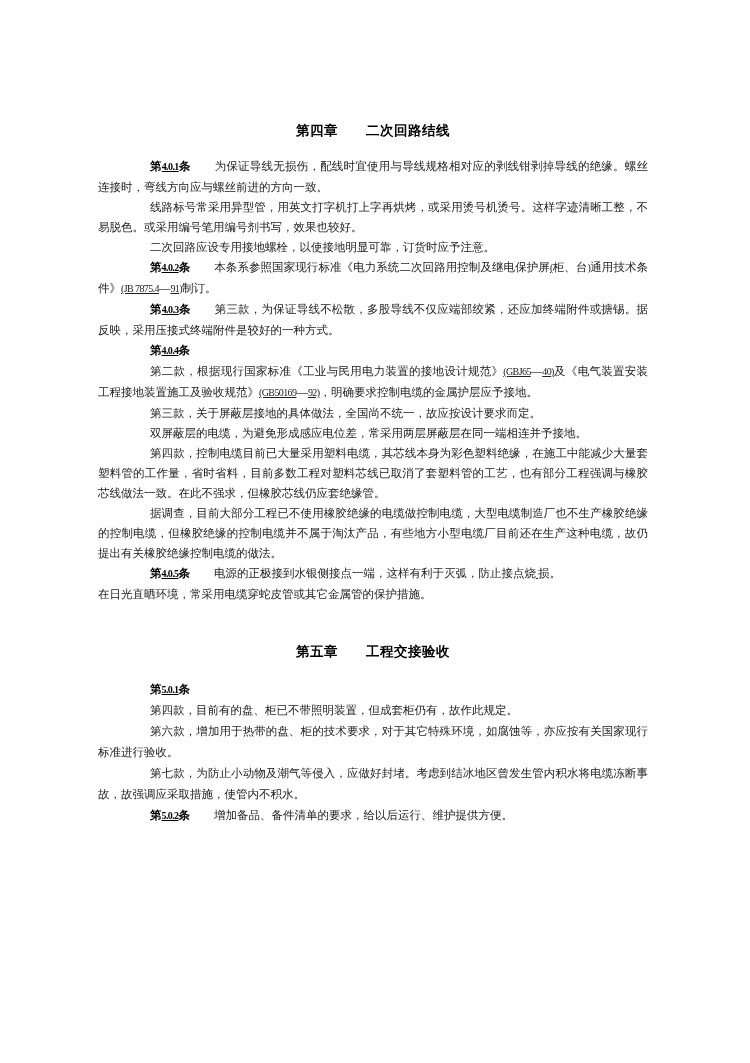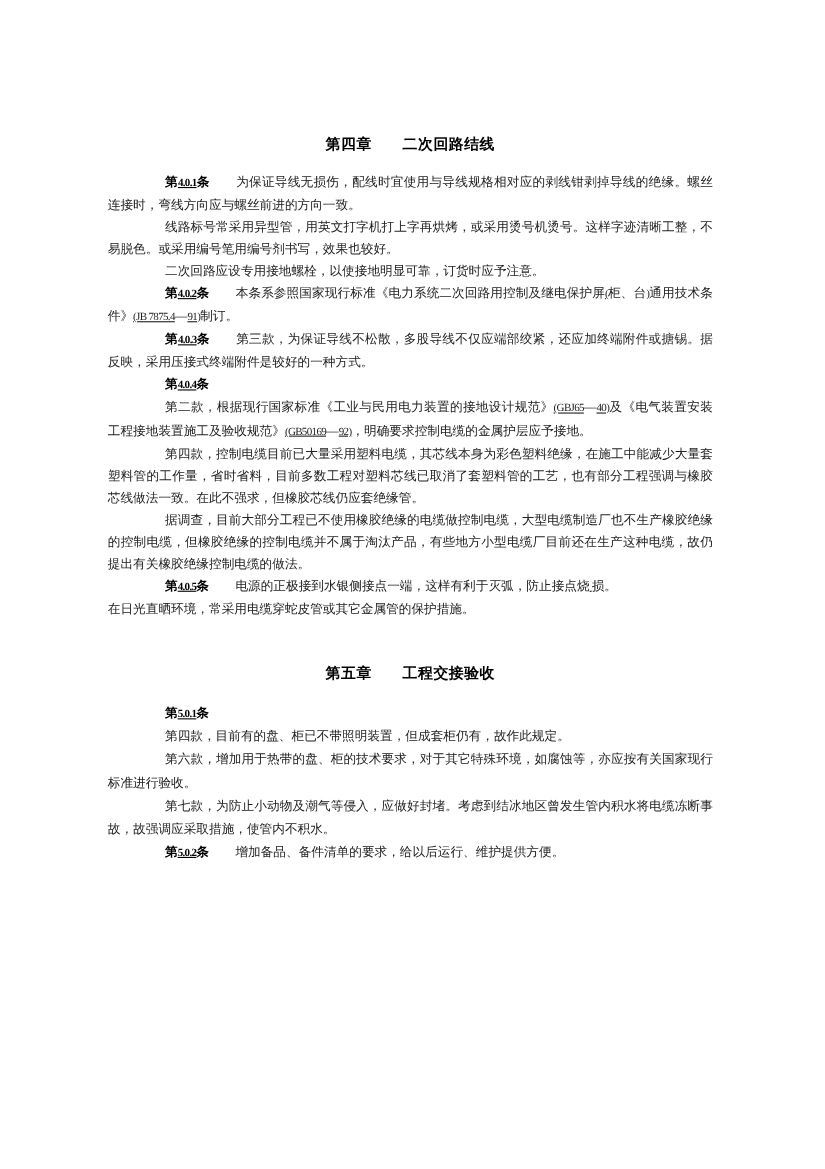--- a/index.html
+++ b/index.html
@@ -62,20 +62,22 @@
   <div class="doc">
       <section class="chapter chapter-1">
         <h2 class="chapter-title">第四章　　二次回路结线</h2>
         <p class="para indent"><span class="clause-label">第<span class="latin">4.0.1</span>条</span><span class="para-text">为保证导线无损伤，配线时宜使用与导线规格相对应的剥线钳剥掉导线的绝缘。螺丝连接时，弯线方向应与螺丝前进的方向一致。</span></p>
         <p class="para indent"><span class="para-text">线路标号常采用异型管，用英文打字机打上字再烘烤，或采用烫号机烫号。这样字迹清晰工整，不易脱色。或采用编号笔用编号剂书写，效果也较好。</span></p>
         <p class="para indent"><span class="para-text">二次回路应设专用接地螺栓，以使接地明显可靠，订货时应予注意。</span></p>
         <p class="para indent"><span class="clause-label">第<span class="latin">4.0.2</span>条</span><span class="para-text">本条系参照国家现行标准《电力系统二次回路用控制及继电保护屏<span class="latin">(</span>柜、台<span class="latin">)</span>通用技术条件》<span class="latin">(JB 7875.4</span>—<span class="latin">91)</span>制订。</span></p>
         <p class="para indent"><span class="clause-label">第<span class="latin">4.0.3</span>条</span><span class="para-text">第三款，为保证导线不松散，多股导线不仅应端部绞紧，还应加终端附件或搪锡。据反映，采用压接式终端附件是较好的一种方式。</span></p>
         <p class="para indent"><span class="clause-label">第<span class="latin">4.0.4</span>条</span></p>
         <p class="para indent"><span class="para-text">第二款，根据现行国家标准《工业与民用电力装置的接地设计规范》<span class="latin">(GBJ65</span>—<span class="latin">40)</span>及《电气装置安装工程接地装置施工及验收规范》<span class="latin">(GB50169</span>—<span class="latin">92)</span>，明确要求控制电缆的金属护层应予接地。</span></p>
+        <p class="para indent"><span class="para-text">第三款，关于屏蔽层接地的具体做法，全国尚不统一，故应按设计要求而定。</span></p>
+        <p class="para indent"><span class="para-text">双屏蔽层的电缆，为避免形成感应电位差，常采用两层屏蔽层在同一端相连并予接地。</span></p>
         <p class="para indent"><span class="para-text">第四款，控制电缆目前已大量采用塑料电缆，其芯线本身为彩色塑料绝缘，在施工中能减少大量套塑料管的工作量，省时省料，目前多数工程对塑料芯线已取消了套塑料管的工艺，也有部分工程强调与橡胶芯线做法一致。在此不强求，但橡胶芯线仍应套绝缘管。</span></p>
         <p class="para indent"><span class="para-text">据调查，目前大部分工程已不使用橡胶绝缘的电缆做控制电缆，大型电缆制造厂也不生产橡胶绝缘的控制电缆，但橡胶绝缘的控制电缆并不属于淘汰产品，有些地方小型电缆厂目前还在生产这种电缆，故仍提出有关橡胶绝缘控制电缆的做法。</span></p>
         <p class="para indent"><span class="clause-label">第<span class="latin">4.0.5</span>条</span><span class="para-text">电源的正极接到水银侧接点一端，这样有利于灭弧，防止接点烧<span class="latin"> </span>损。</span></p>
         <p class="para"><span class="para-text">在日光直晒环境，常采用电缆穿蛇皮管或其它金属管的保护措施。</span></p>
       </section>
       <section class="chapter chapter-2">
         <h2 class="chapter-title">第五章　　工程交接验收</h2>
         <p class="para indent"><span class="clause-label">第<span class="latin">5.0.1</span>条</span></p>
         <p class="para indent"><span class="para-text">第四款，目前有的盘、柜已不带照明装置，但成套柜仍有，故作此规定。</span></p>
         <p class="para indent"><span class="para-text">第六款，增加用于热带的盘、柜的技术要求，对于其它特殊环境，如腐蚀等，亦应按有关国家现行标准进行验收。</span></p>

